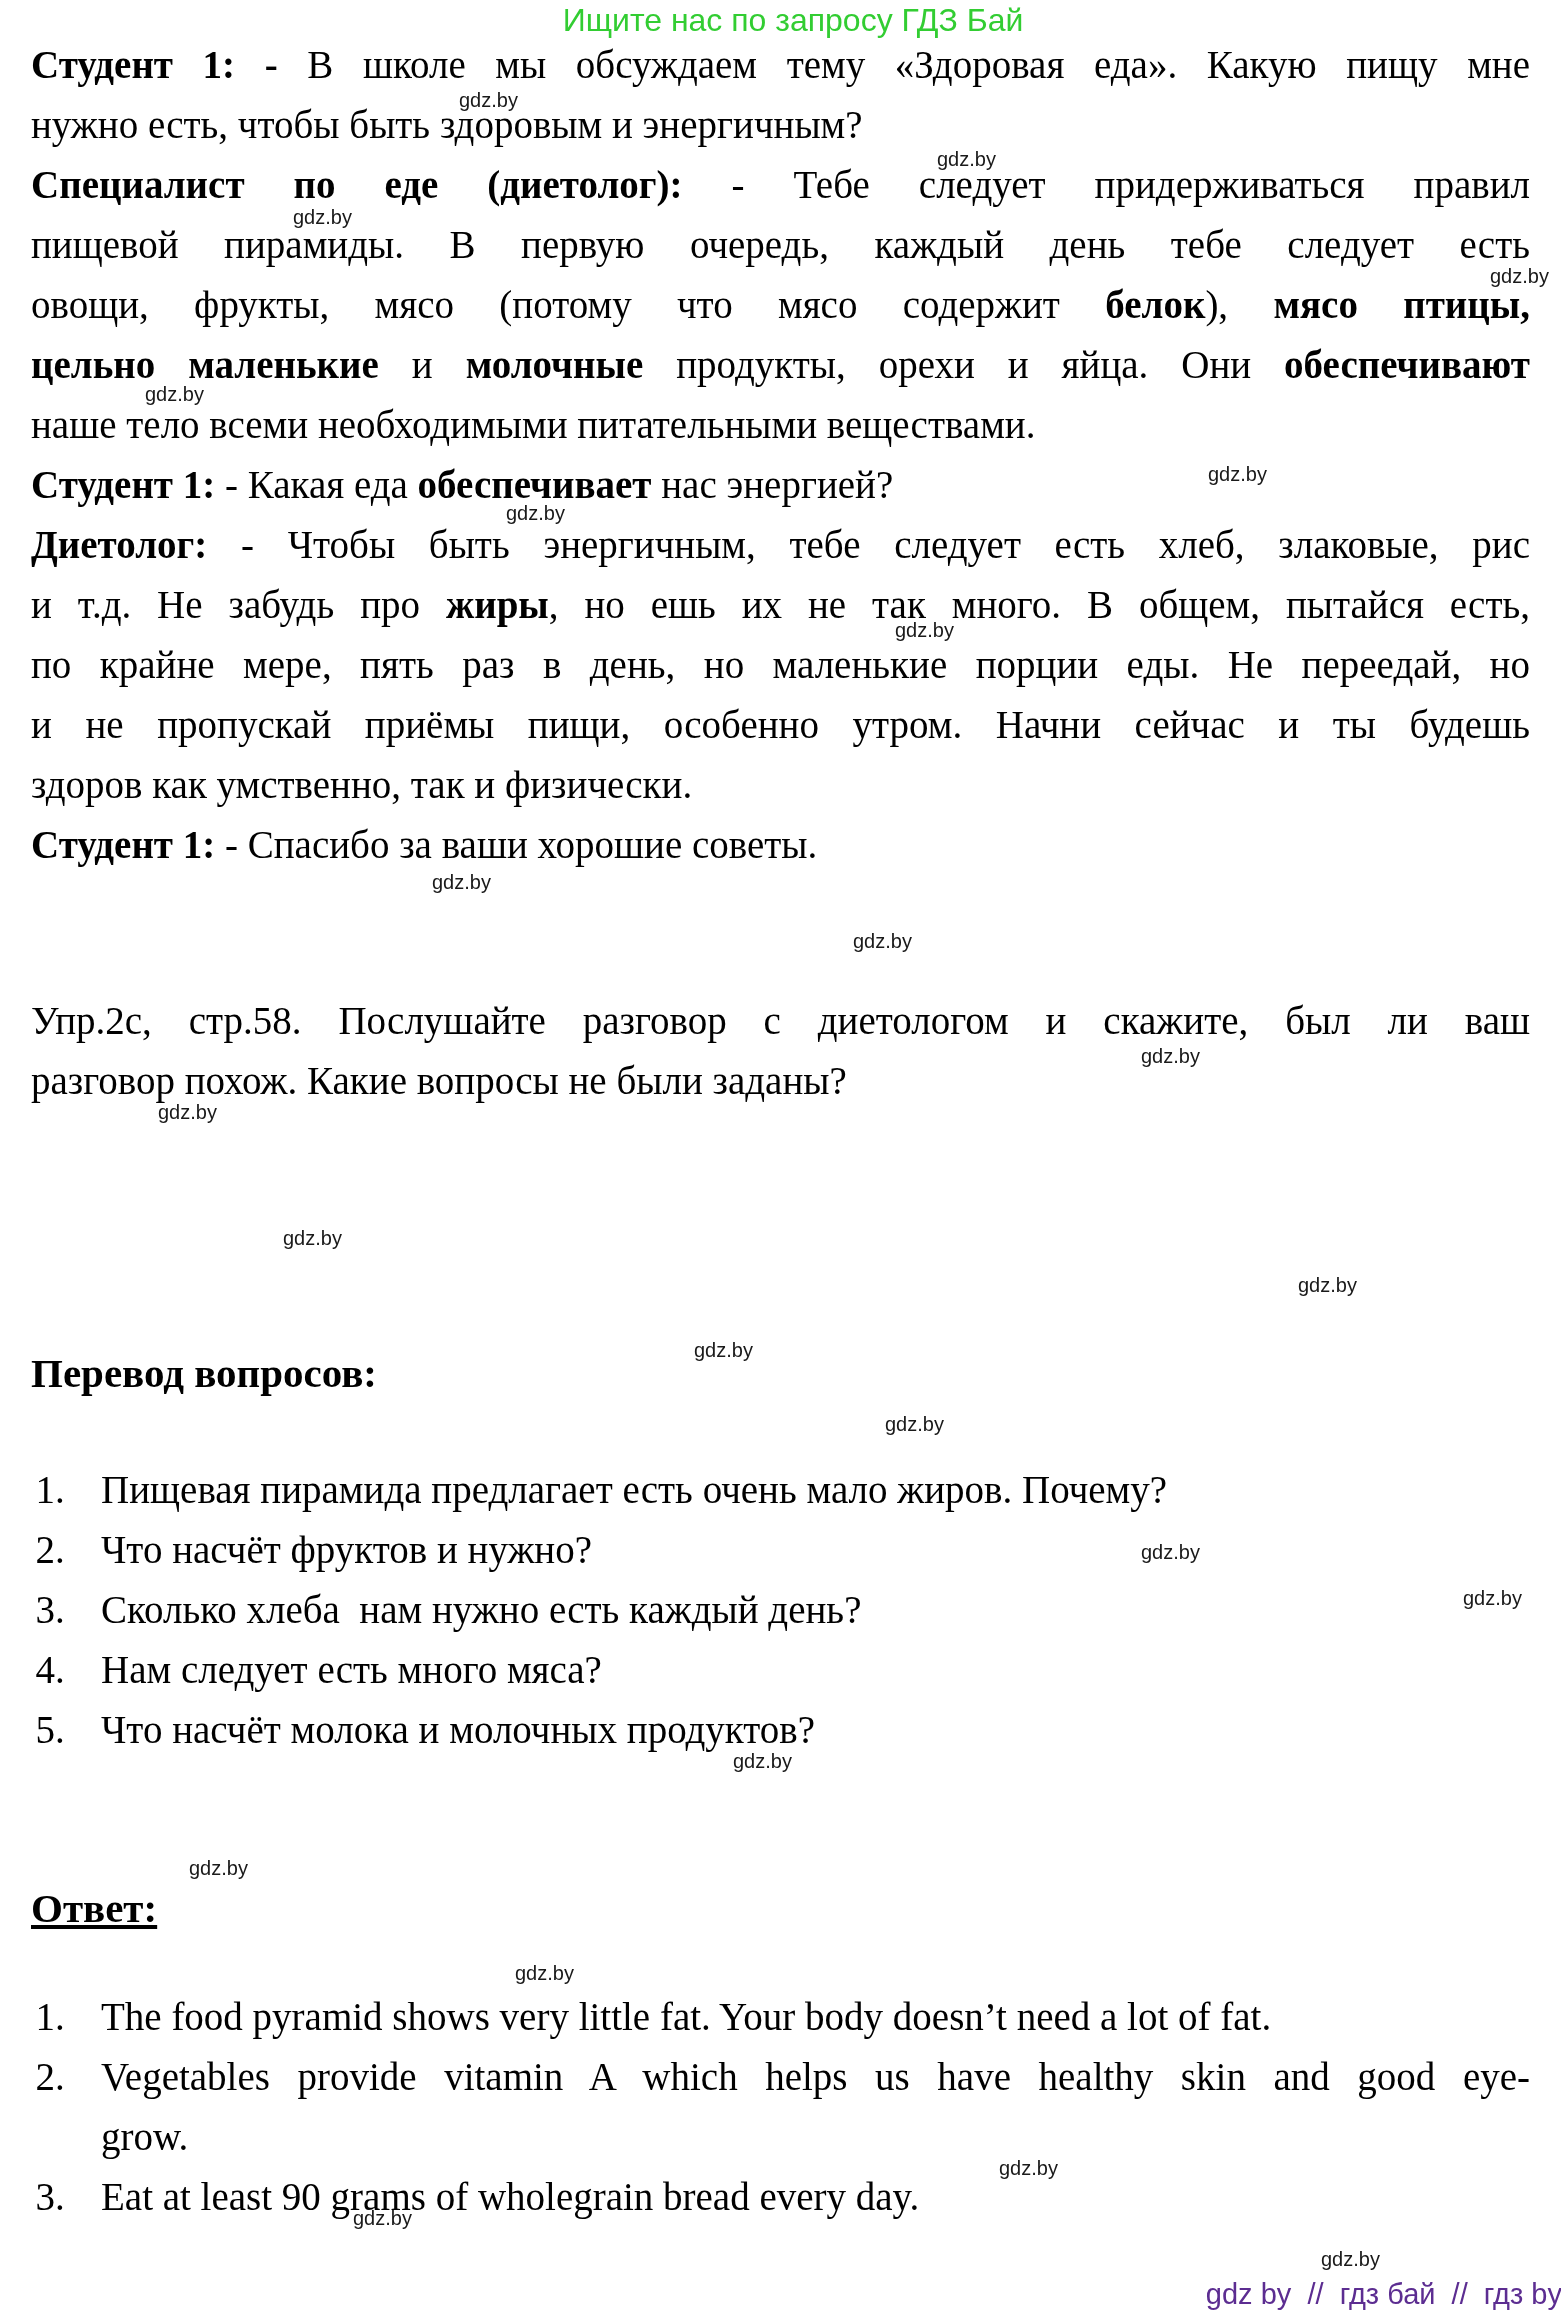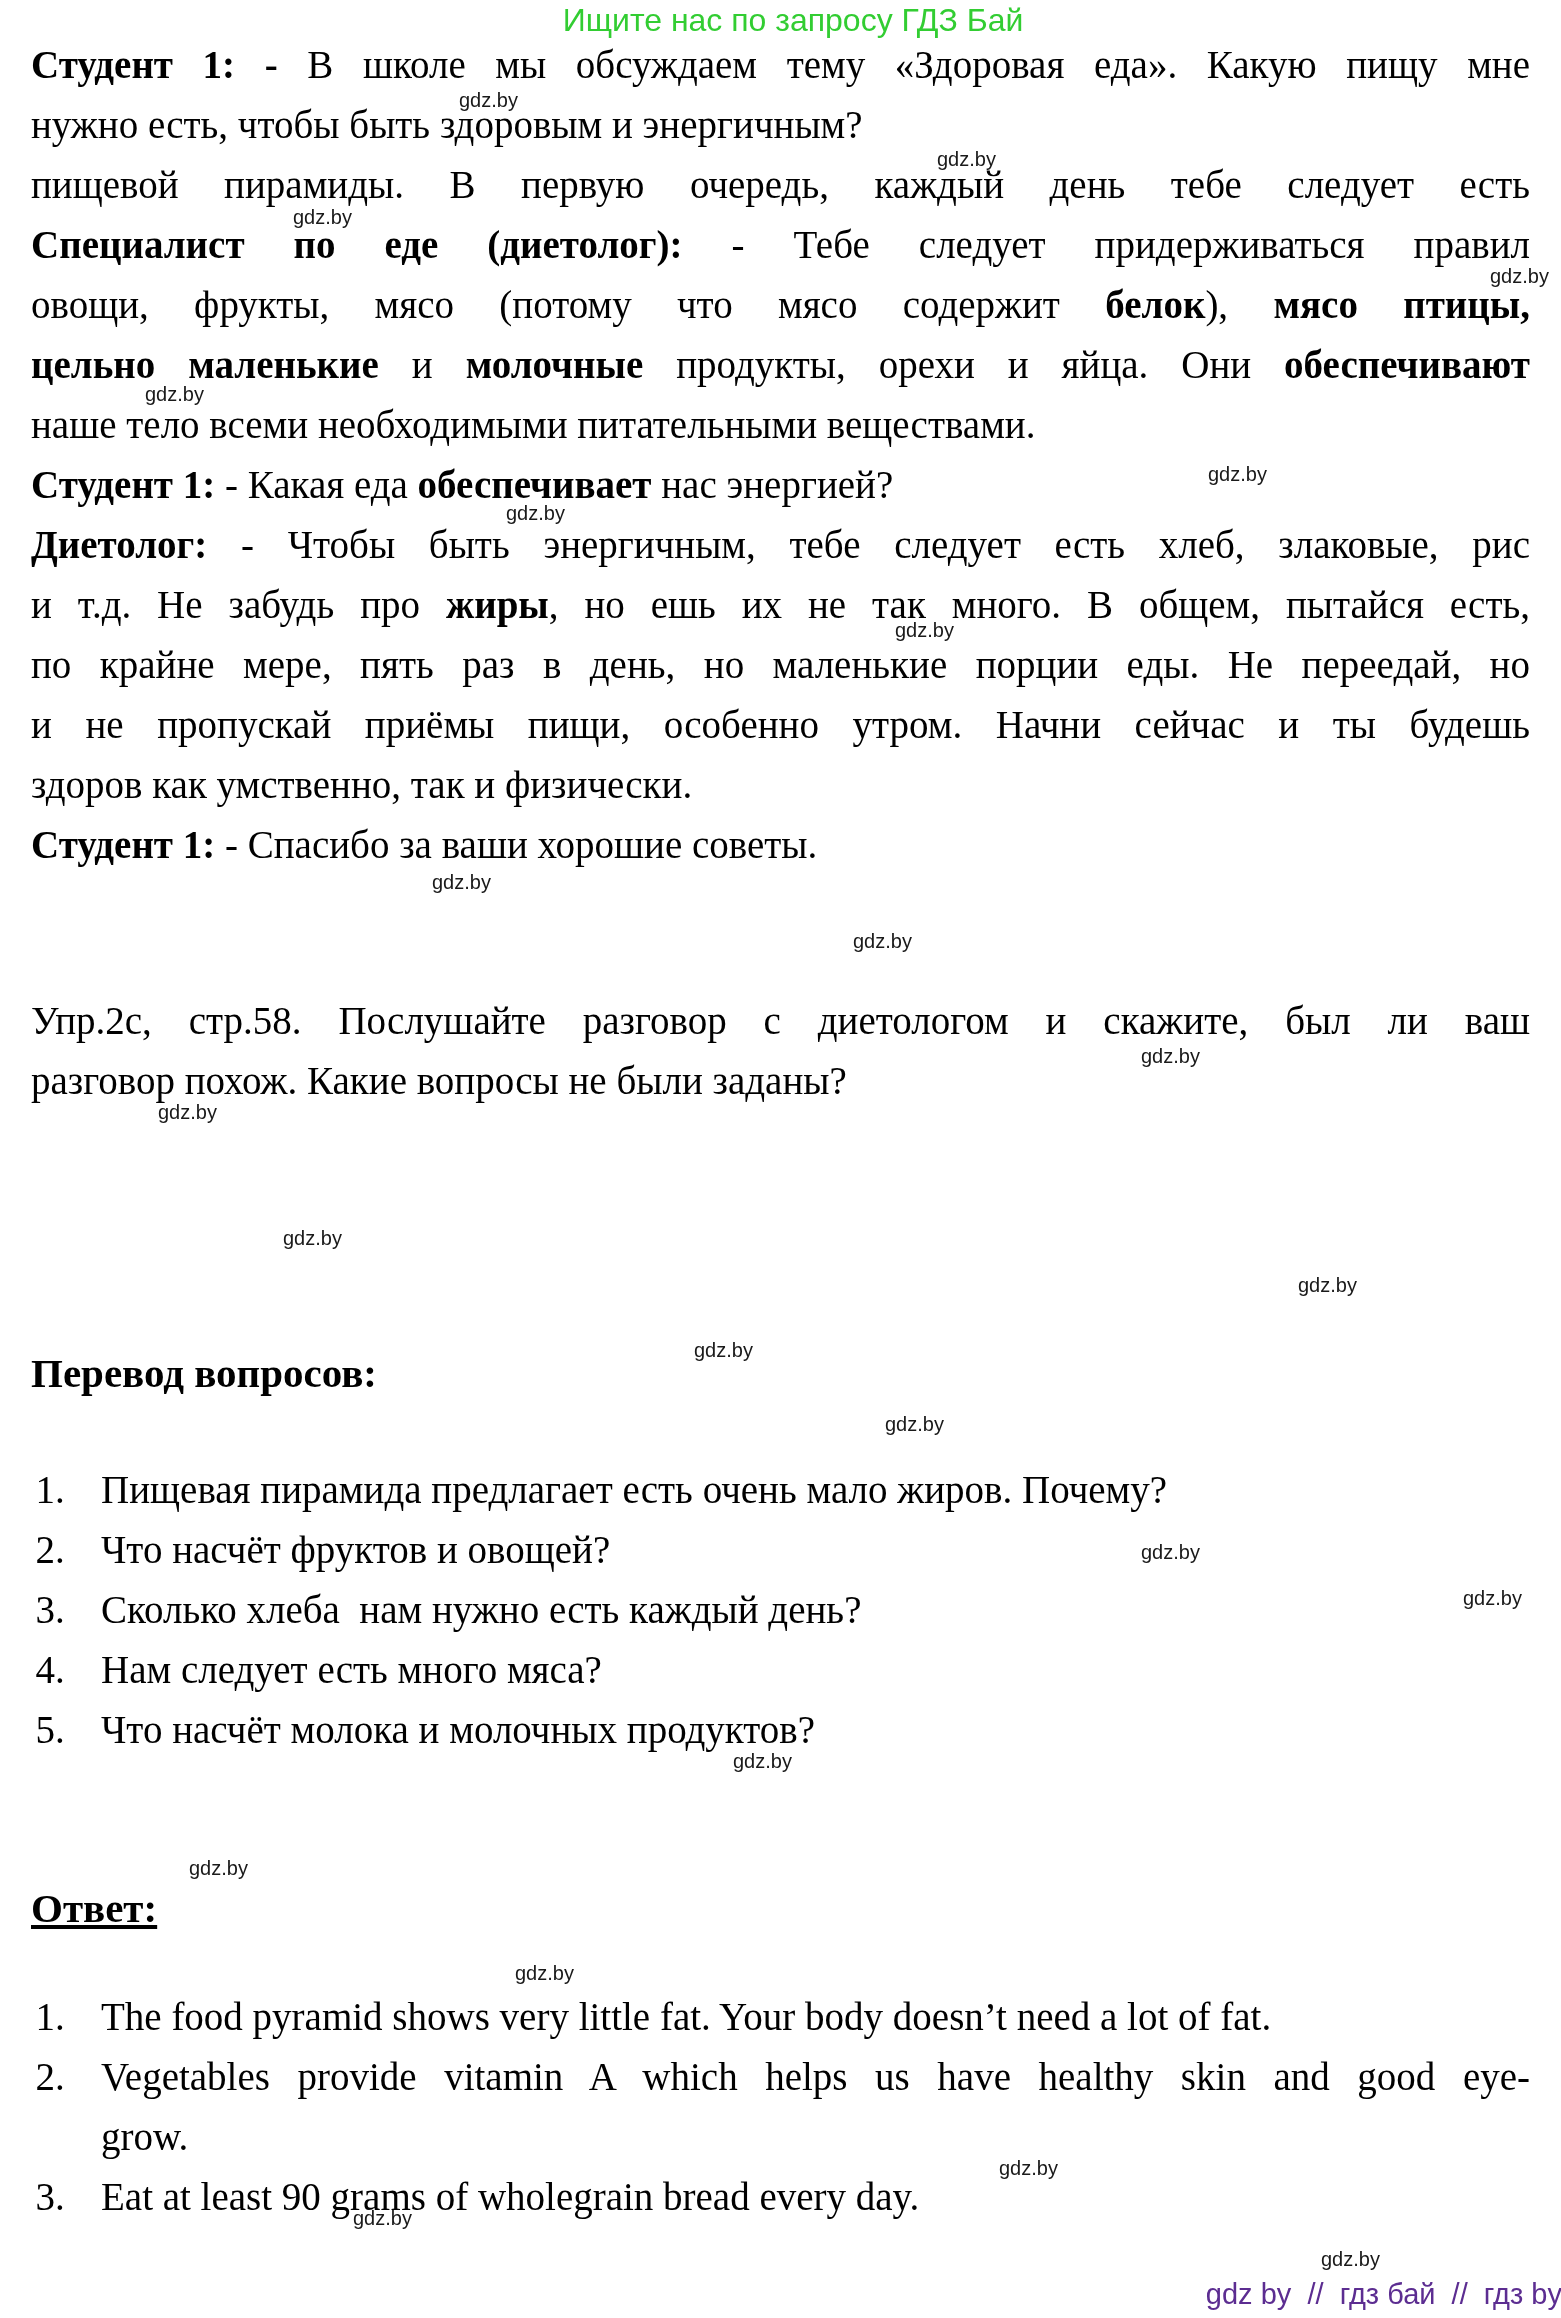--- a/index.html
+++ b/index.html
@@ -85,22 +85,22 @@
 <body>
 
 <div class="page">
   <div class="promo-header" style="color: rgb(50, 205, 50);">Ищите нас по запросу ГДЗ Бай</div>
   <div class="content" id="content">
       <div class="block p-student-1">
         <div class="line justify"><b>Студент 1: -</b><span> В школе мы обсуждаем тему «Здоровая еда». Какую пищу мне</span></div>
         <div class="line"><span>нужно есть, чтобы быть здоровым и энергичным?</span></div>
       </div>
       <div class="block p-specialist">
+        <div class="line justify"><b>Специалист по еде (диетолог):</b><span> - Тебе следует придерживаться правил</span></div>
         <div class="line justify"><span>пищевой пирамиды. В первую очередь, каждый день тебе следует есть</span></div>
-        <div class="line justify"><b>Специалист по еде (диетолог):</b><span> - Тебе следует придерживаться правил</span></div>
         <div class="line justify"><span>овощи, фрукты, мясо (потому что мясо содержит </span><b>белок</b><span>), </span><b>мясо птицы,</b></div>
         <div class="line justify"><b>цельно маленькие</b><span> и </span><b>молочные</b><span> продукты, орехи и яйца. Они </span><b>обеспечивают</b></div>
         <div class="line"><span>наше тело всеми необходимыми питательными веществами.</span></div>
       </div>
       <div class="block p-student-2">
         <div class="line"><b>Студент 1:</b><span> - Какая еда </span><b>обеспечивает</b><span> нас энергией?</span></div>
       </div>
       <div class="block p-dietolog">
         <div class="line justify"><b>Диетолог:</b><span> - Чтобы быть энергичным, тебе следует есть хлеб, злаковые, рис</span></div>
         <div class="line justify"><span>и т.д. Не забудь про </span><b>жиры</b><span>, но ешь их не так много. В общем, пытайся есть,</span></div>
@@ -119,21 +119,21 @@
       <div class="block list-ru">
         <div class="list-item">
           <span class="num">1.</span>
           <div class="item-text">
             <div class="line"><span>Пищевая пирамида предлагает есть очень мало жиров. Почему?</span></div>
           </div>
         </div>
         <div class="list-item">
           <span class="num">2.</span>
           <div class="item-text">
-            <div class="line"><span>Что насчёт фруктов и овощей?</span></div>
+            <div class="line"><span>Что насчёт фруктов и нужно?</span></div>
           </div>
         </div>
         <div class="list-item">
           <span class="num">3.</span>
           <div class="item-text">
             <div class="line"><span>Сколько хлеба&nbsp; нам нужно есть каждый день?</span></div>
           </div>
         </div>
         <div class="list-item">
           <span class="num">4.</span>

